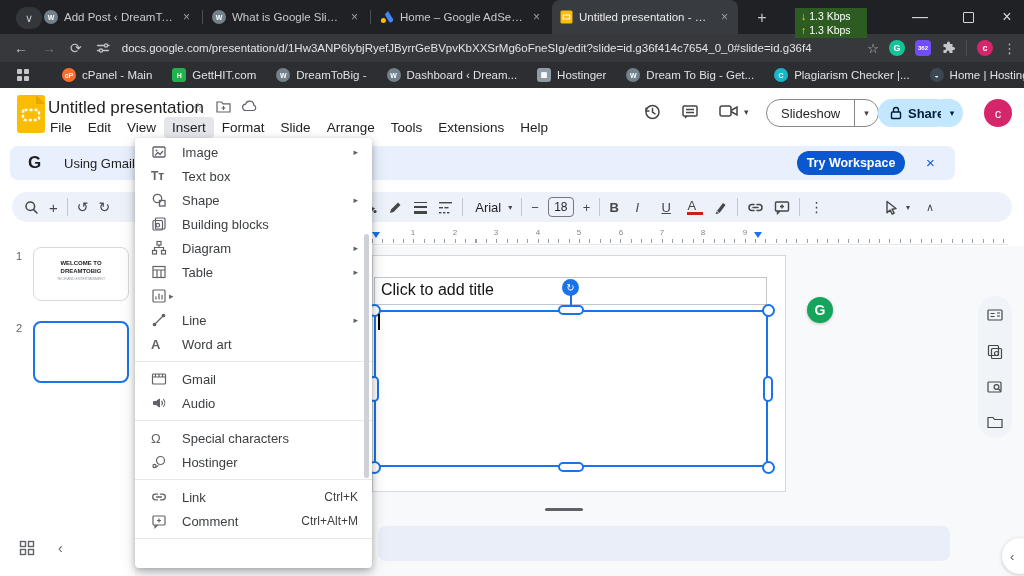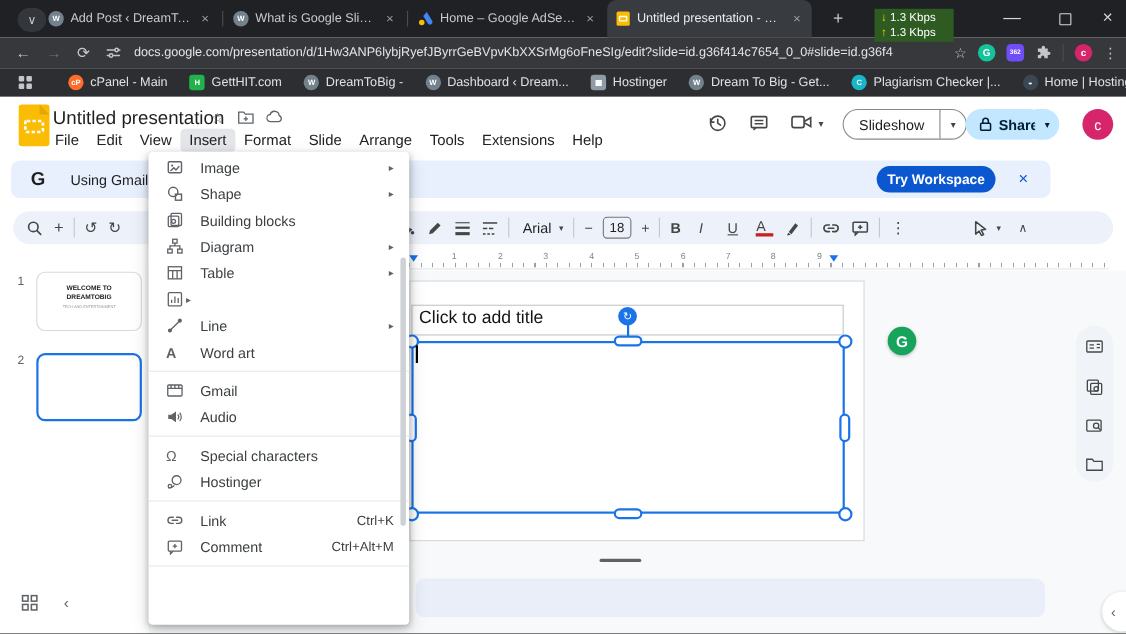--- a/index.html
+++ b/index.html
@@ -515,20 +515,24 @@
           <svg width="16" height="16" viewBox="0 0 16 16" fill="none" stroke="#5f6368" stroke-width="1.3">
             <rect x="2" y="3" width="12" height="10" rx="1"></rect>
             <circle cx="5.5" cy="6.5" r="1" fill="#5f6368" stroke="none"></circle>
             <path d="M4 11.5l3-3 2 2 3-3.5"></path>
           </svg>
         </span>
     <span class="mlab">Image</span>
     <span class="sub">▸</span>
   </div>
   <div class="mitem">
+    <span class="mic" style="font-size:12px;font-weight:bold;">Tт</span>
+    <span class="mlab">Text box</span>
+  </div>
+  <div class="mitem">
     <span class="mic">
           <svg width="16" height="16" viewBox="0 0 16 16" fill="none" stroke="#5f6368" stroke-width="1.3">
             <circle cx="6.5" cy="6.5" r="4.2"></circle>
             <rect x="8.5" y="8.5" width="5.5" height="5.5"></rect>
           </svg>
         </span>
     <span class="mlab">Shape</span>
     <span class="sub">▸</span>
   </div>
   <div class="mitem">

